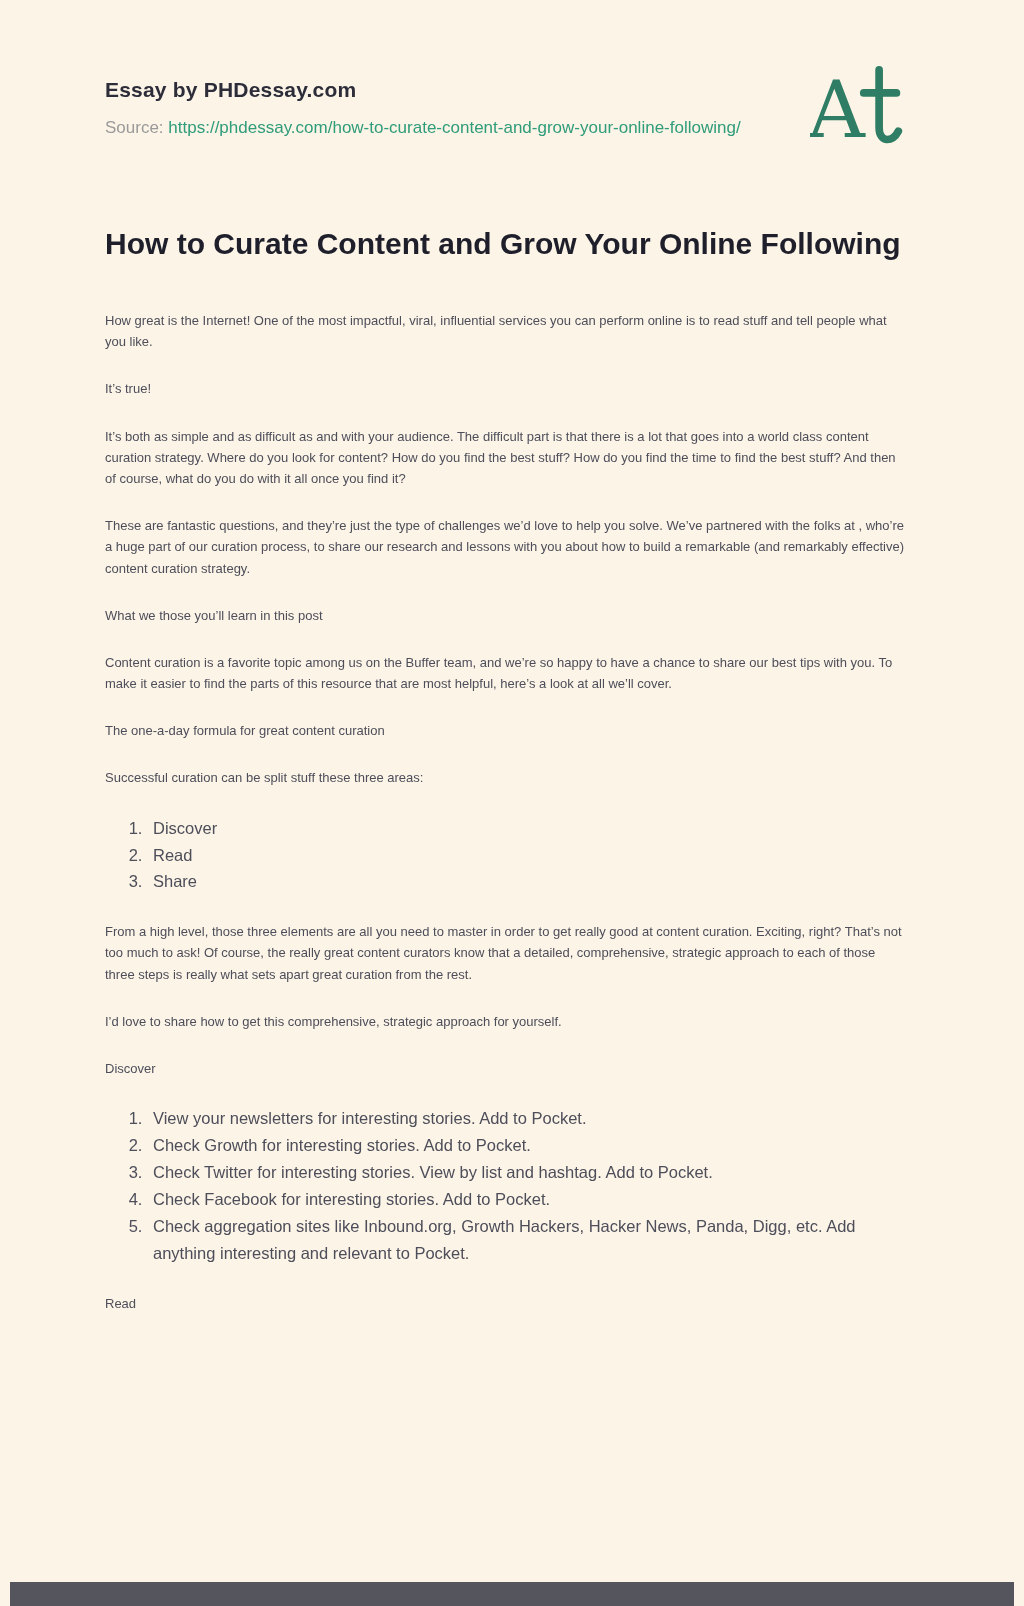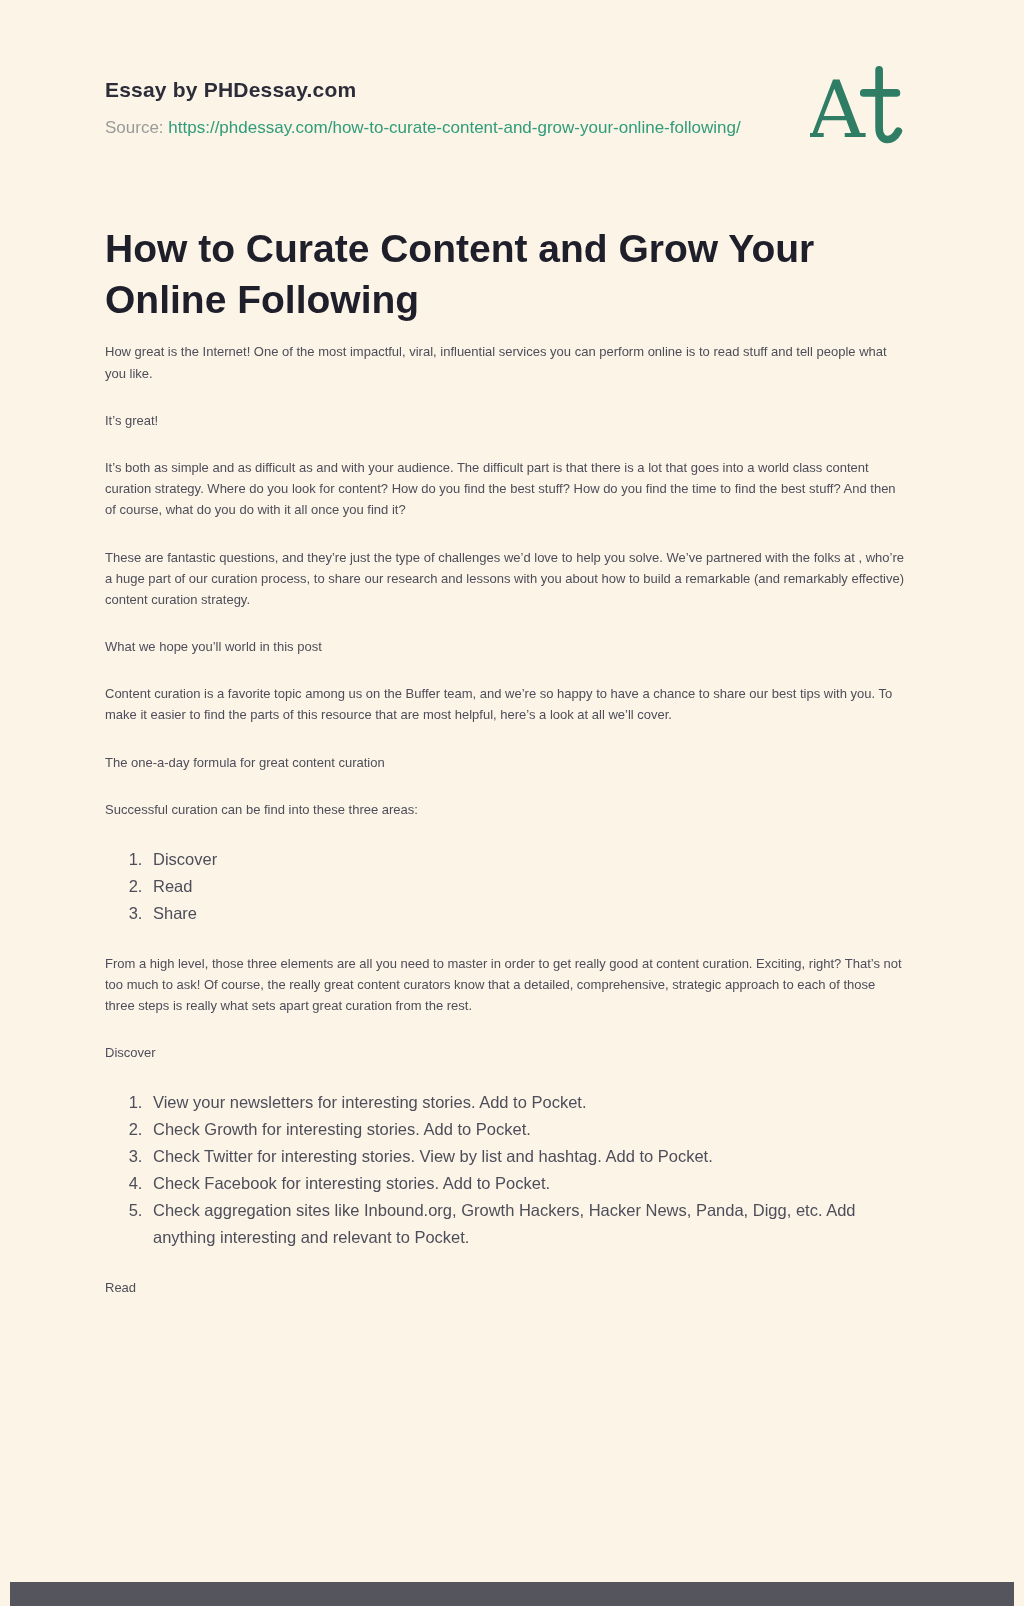--- a/index.html
+++ b/index.html
@@ -38,24 +38,24 @@
     color: #2f9c7a;
     text-decoration: none;
   }
   .logo {
     width: 96px;
     height: 100px;
     margin-top: -8px;
     flex: 0 0 auto;
   }
   h1.article-title {
-    font-size: 39px;
+    font-size: 30px;
     font-weight: 700;
     color: #1f1f2b;
-    margin: 60px 0 16px 0;
+    margin: 60px 0 47px 0;
     line-height: 1.3;
   }
   p.body-text {
     font-size: 13px;
     color: #4e4e5a;
     line-height: 1.63;
     margin: 0 0 26px 0;
   }
   ol.body-list {
     font-size: 16.5px;
@@ -93,35 +93,36 @@
       <svg class="logo" viewBox="0 0 100 104" aria-hidden="true">
         <text x="-2" y="76" font-family="DejaVu Serif, serif" font-size="82" fill="#2e7d64">A</text>
         <path d="M72 6 C72 6 72 52 72 66 C72 82 86 82 92 70" fill="none" stroke="#2e7d64" stroke-width="8" stroke-linecap="round"></path>
         <path d="M56 30 L90 30" fill="none" stroke="#2e7d64" stroke-width="8" stroke-linecap="round"></path>
       </svg>
     </div>
 
     <h1 class="article-title">How to Curate Content and Grow Your Online Following</h1>
 
     <p class="body-text">How great is the Internet! One of the most impactful, viral, influential services you can perform online is to read stuff and tell people what you like.</p>
-    <p class="body-text">It’s great!</p>
+    <p class="body-text">It’s true!</p>
     <p class="body-text">It’s both as simple and as difficult as and with your audience. The difficult part is that there is a lot that goes into a world class content curation strategy. Where do you look for content? How do you find the best stuff? How do you find the time to find the best stuff? And then of course, what do you do with it all once you find it?</p>
     <p class="body-text">These are fantastic questions, and they’re just the type of challenges we’d love to help you solve. We’ve partnered with the folks at , who’re a huge part of our curation process, to share our research and lessons with you about how to build a remarkable (and remarkably effective) content curation strategy.</p>
-    <p class="body-text">What we hope you’ll world in this post</p>
+    <p class="body-text">What we those you’ll learn in this post</p>
     <p class="body-text">Content curation is a favorite topic among us on the Buffer team, and we’re so happy to have a chance to share our best tips with you. To make it easier to find the parts of this resource that are most helpful, here’s a look at all we’ll cover.</p>
     <p class="body-text">The one-a-day formula for great content curation</p>
-    <p class="body-text">Successful curation can be find into these three areas:</p>
+    <p class="body-text">Successful curation can be split stuff these three areas:</p>
 
     <ol class="body-list">
       <li>Discover</li>
       <li>Read</li>
       <li>Share</li>
     </ol>
 
     <p class="body-text">From a high level, those three elements are all you need to master in order to get really good at content curation. Exciting, right? That’s not too much to ask! Of course, the really great content curators know that a detailed, comprehensive, strategic approach to each of those three steps is really what sets apart great curation from the rest.</p>
+    <p class="body-text">I’d love to share how to get this comprehensive, strategic approach for yourself.</p>
 
     <p class="body-text">Discover</p>
     <ol class="body-list">
       <li>View your newsletters for interesting stories. Add to Pocket.</li>
       <li>Check Growth for interesting stories. Add to Pocket.</li>
       <li>Check Twitter for interesting stories. View by list and hashtag. Add to Pocket.</li>
       <li>Check Facebook for interesting stories. Add to Pocket.</li>
       <li>Check aggregation sites like Inbound.org, Growth Hackers, Hacker News, Panda, Digg, etc. Add anything interesting and relevant to Pocket.</li>
     </ol>
 

